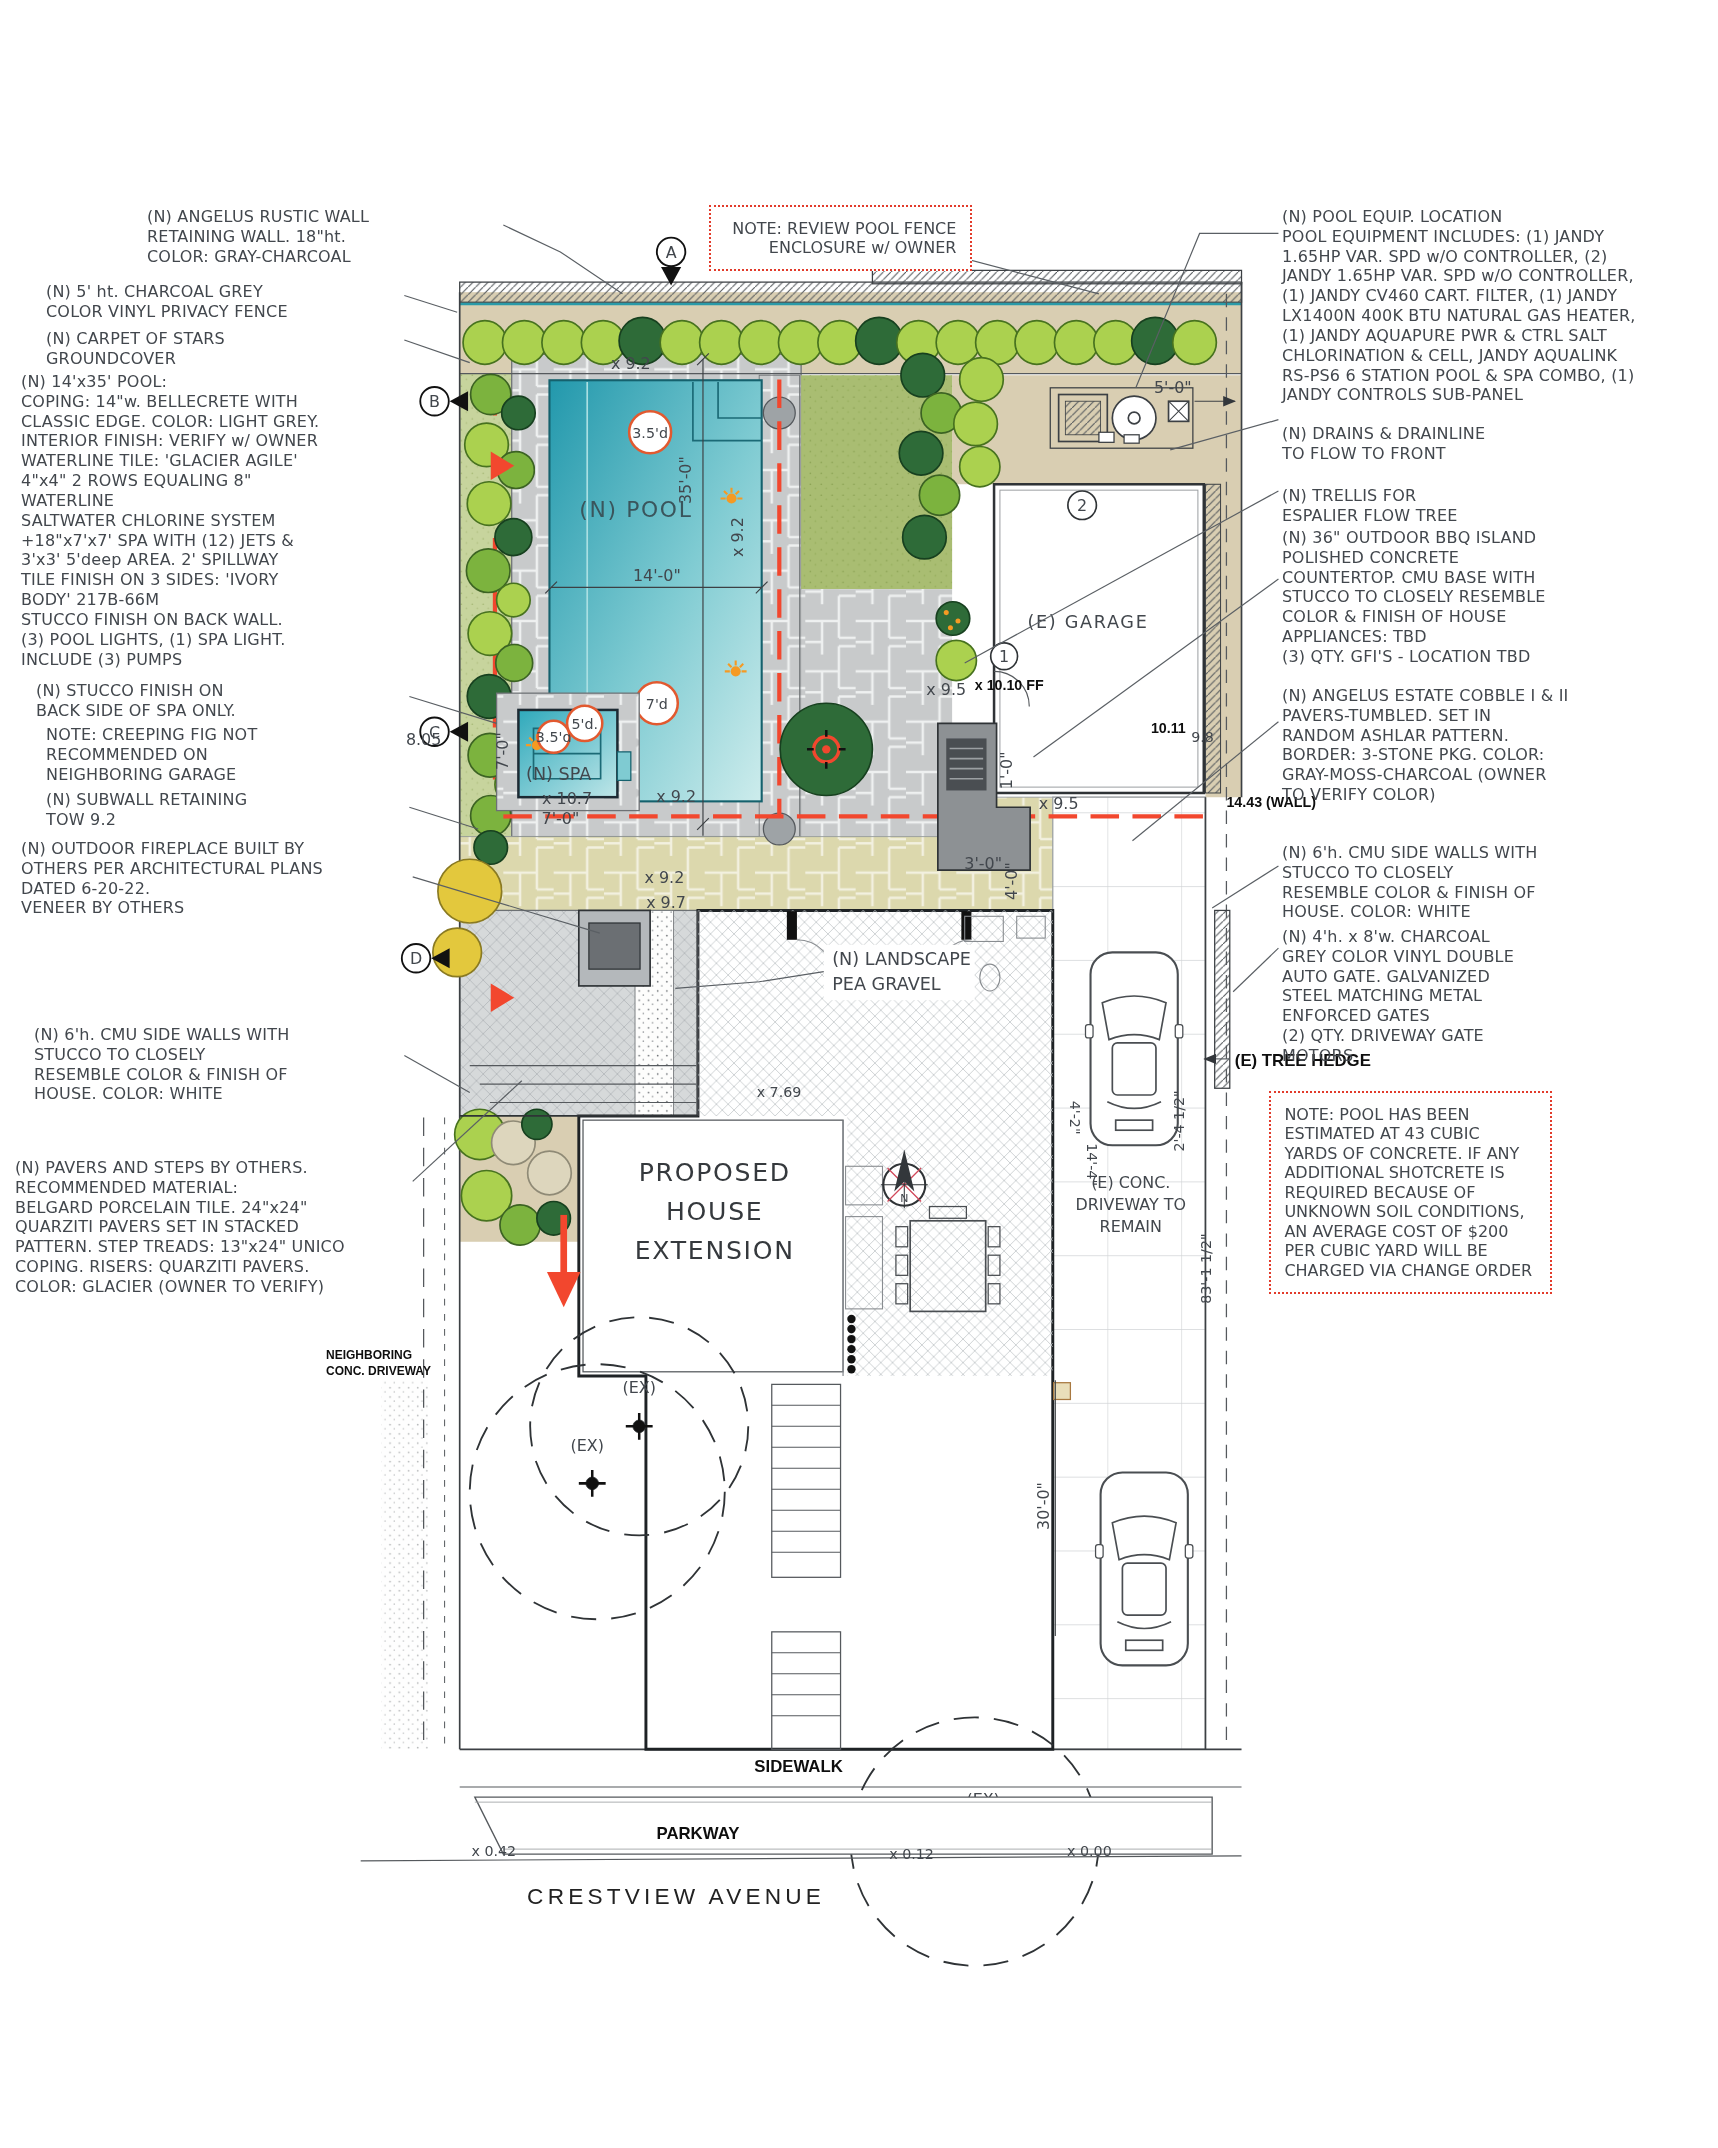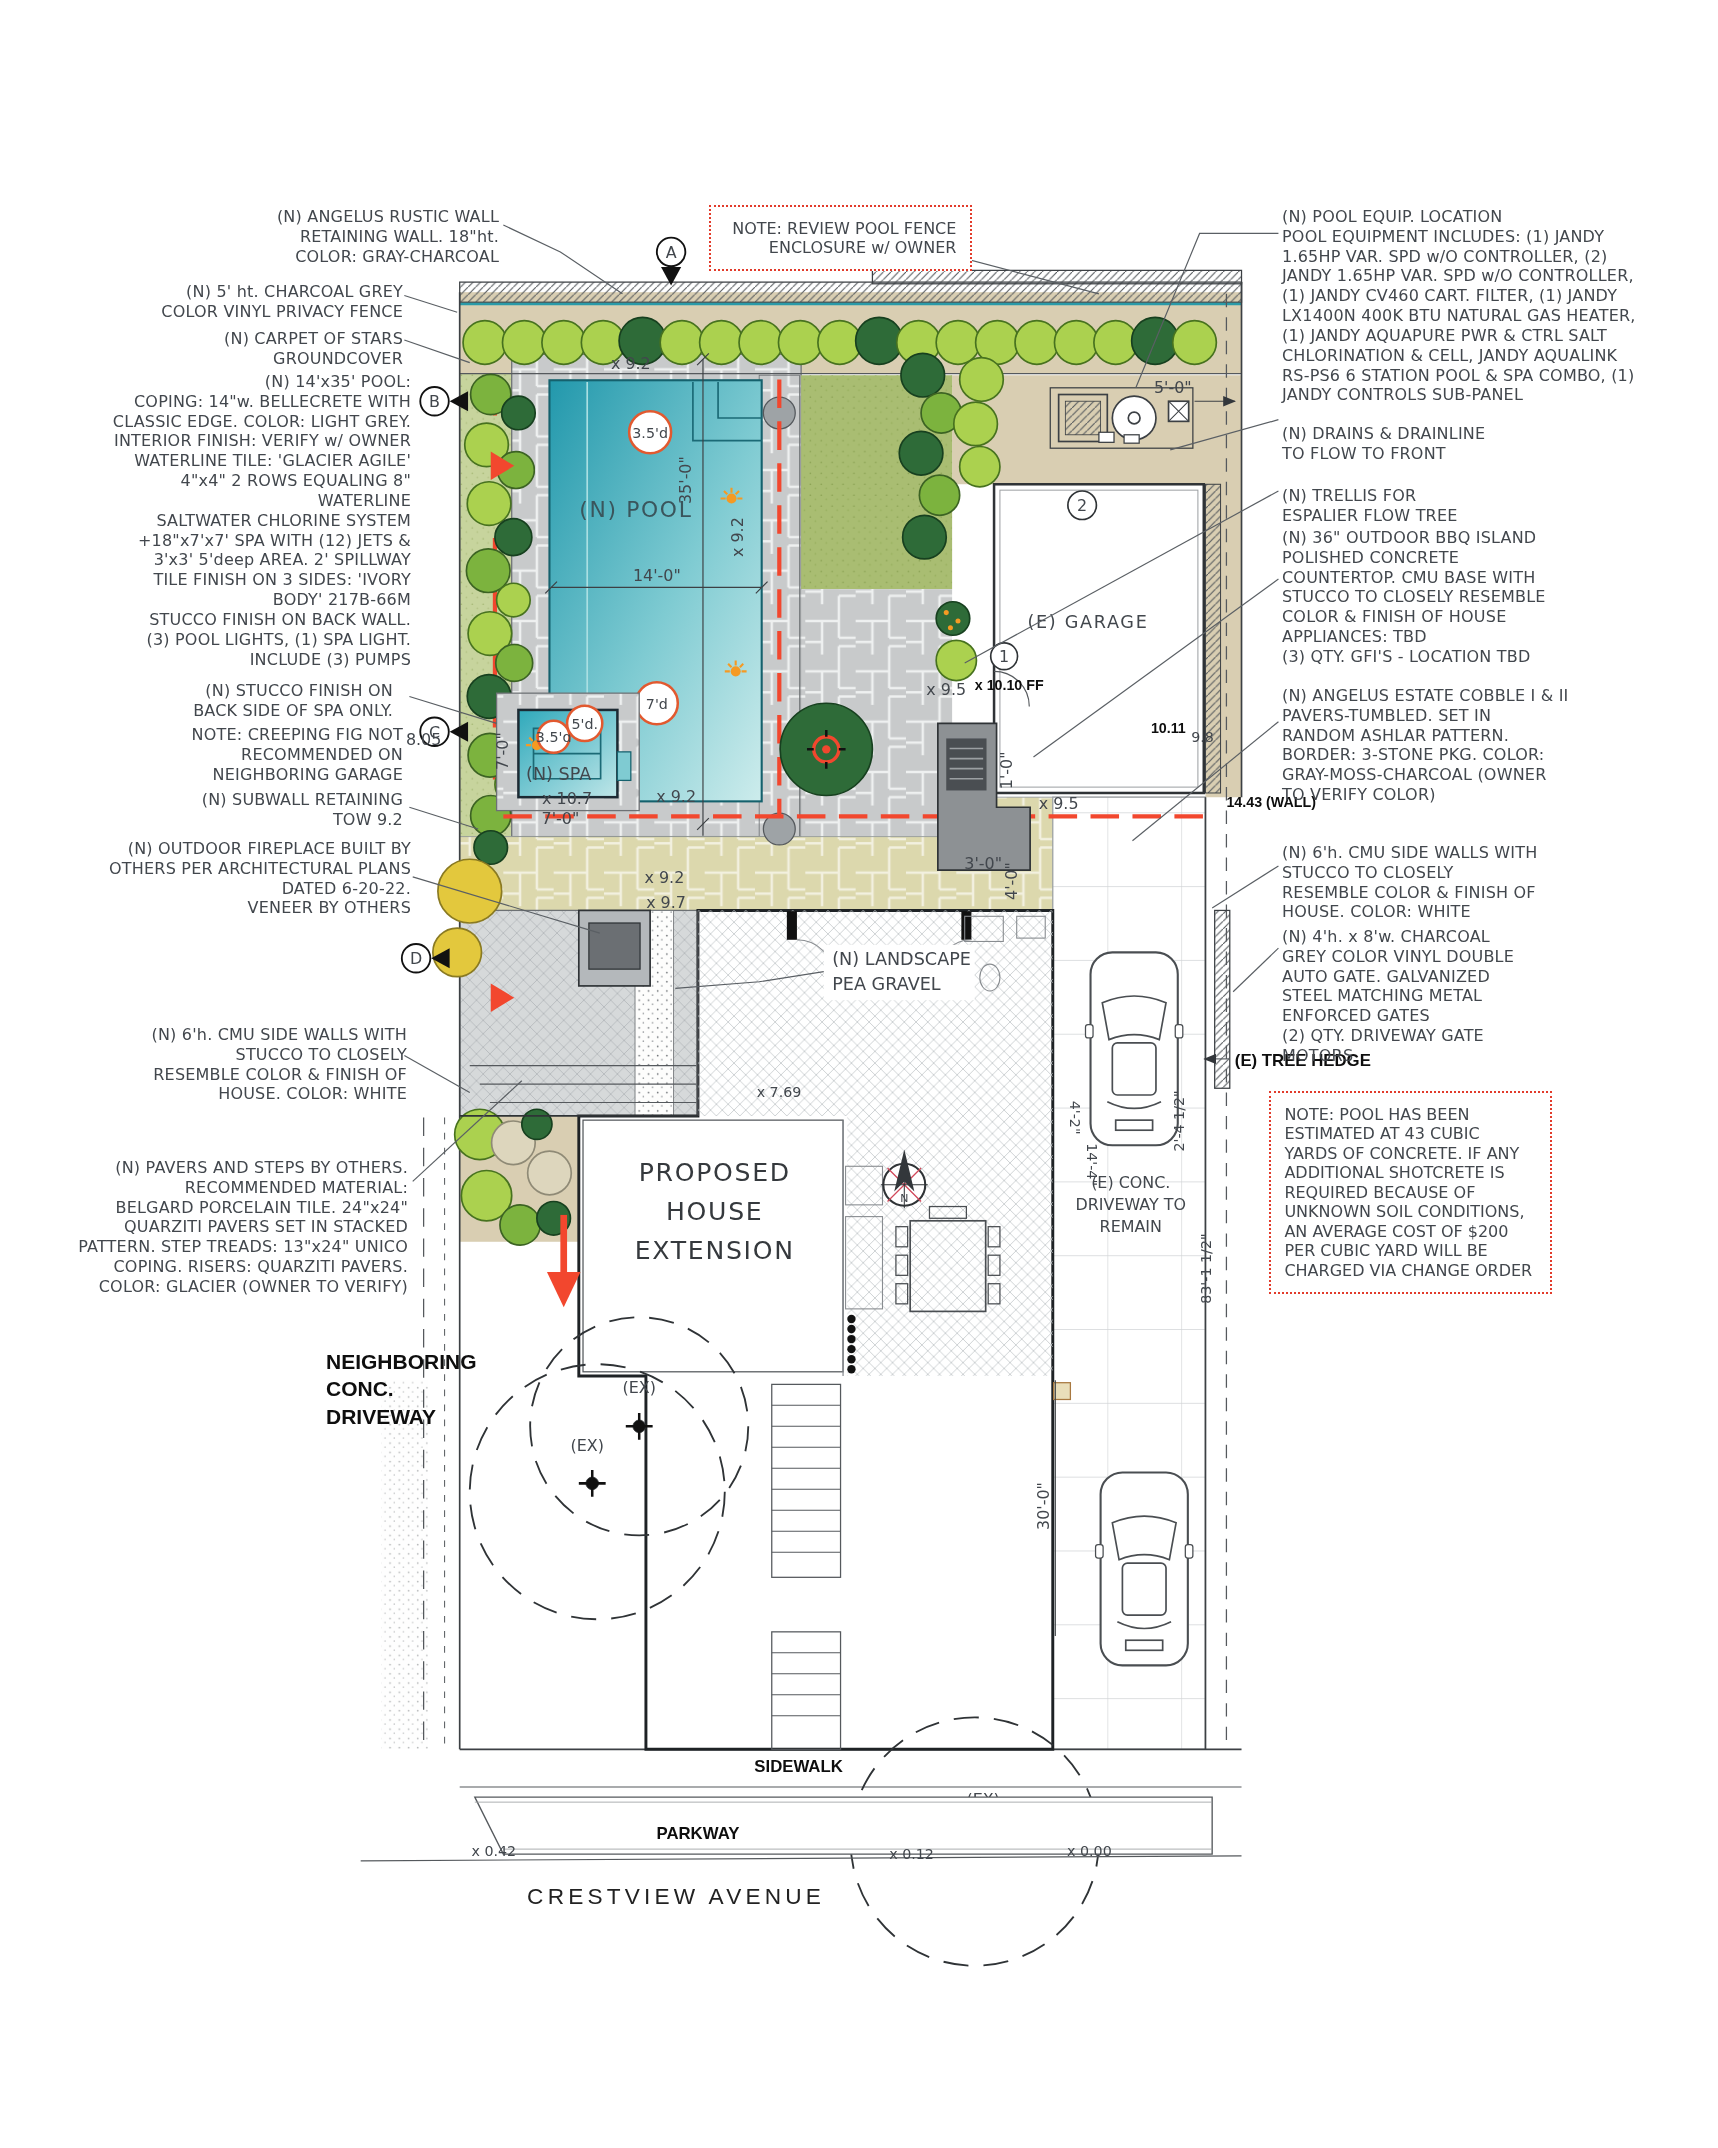--- a/index.html
+++ b/index.html
@@ -1,24 +1,24 @@
 <!DOCTYPE html>
 <html style="font-size:13.4px"><head>
 <meta charset="utf-8">
 <style>
   html,body{margin:0;padding:0;background:#fff;}
   .canvas{position:relative;width:1718px;height:2148px;background:#fff;overflow:hidden;
           font-family:"DejaVu Sans",sans-serif;}
   svg{position:absolute;left:0;top:0;}
   .note{position:absolute;font:16px/1.24 "DejaVu Sans",sans-serif;color:#42474d;
         white-space:pre-line;letter-spacing:0.2px;}
-  .r{text-align:right;}
+  .r{text-align:left;}
   .l{text-align:left;margin-top:16px;}
   .boldlab{position:absolute;font-family:"Liberation Sans",sans-serif;font-weight:bold;
-        color:#0e0e0e;font-size:21px;line-height:1.3;white-space:pre-line;}
+        color:#0e0e0e;font-size:12px;line-height:1.3;white-space:pre-line;}
   .redbox{position:absolute;border:2.5px dotted #e23b2b;background:#fff;
         padding:11.7px 13.4px;font:16px/1.22 "DejaVu Sans",sans-serif;color:#42474d;
         white-space:pre-line;}
   .ctr{text-align:right;}
   
   text{font-family:"DejaVu Sans",sans-serif;fill:#42474d;}
   .t19{font-size:19px;} .t17{font-size:17px;} .t21{font-size:21px;}
   .t26{font-size:26px;letter-spacing:2px;fill:#3a555c;}
   .t30{font-size:30px;letter-spacing:2px;fill:#35393d;}
   .tb{font-family:"Liberation Sans",sans-serif;font-weight:bold;fill:#0e0e0e;}

